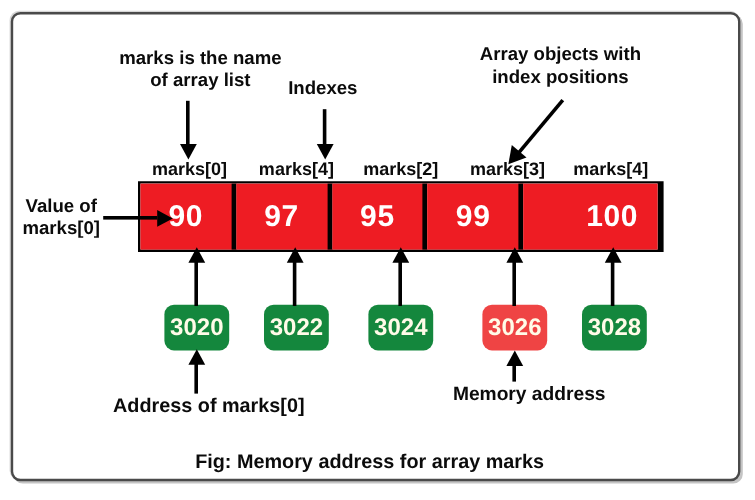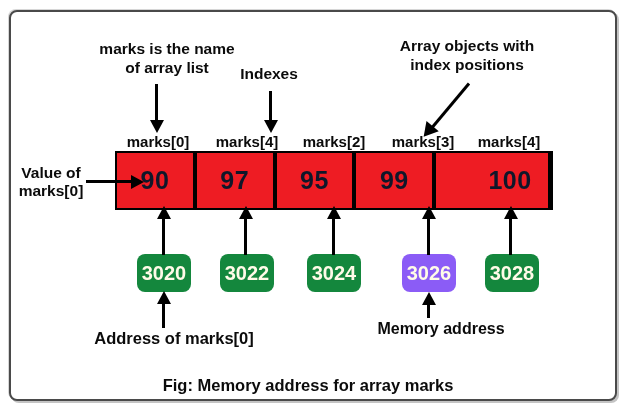--- a/index.html
+++ b/index.html
@@ -16,21 +16,21 @@
   }
   .note { position:absolute; text-align:center; font-size:15.5px; line-height:19px; transform:translateX(-50%); white-space:nowrap; }
   .index-label { position:absolute; top:133px; font-size:15px; transform:translateX(-50%); white-space:nowrap; }
   .band {
     position:absolute; left:115px; top:151px; width:438px; height:59px;
     box-sizing:border-box; border:2px solid #000; border-right-width:5px;
     display:flex;
   }
   .cell {
     flex:1; display:flex; align-items:center; justify-content:center;
-    border-right:4px solid #000; color:#0f172a; font-size:25px; letter-spacing:0.5px;
+    border-right:4px solid #000; color:#ffffff; font-size:25px; letter-spacing:0.5px;
   }
   .cell:last-child { border-right:none;padding-left:36px; }
   .addr {
     position:absolute; top:254px; width:54px; height:38px; border-radius:8px;
     display:flex; align-items:center; justify-content:center;
     color:#fffbe8; font-size:20px;
   }
   .shaft-v { position:absolute; width:3px; background:#000; }
   .shaft-h { position:absolute; height:3px; background:#000; }
   .head-up { position:absolute; width:0; height:0; border-left:7px solid transparent; border-right:7px solid transparent; border-bottom:13px solid #000; }
@@ -73,21 +73,21 @@
     <div class="cell" style="background-color: rgb(238, 28, 35);">90</div>
     <div class="cell" style="background-color: rgb(238, 28, 35);">97</div>
     <div class="cell" style="background-color: rgb(238, 28, 35);">95</div>
     <div class="cell" style="background-color: rgb(238, 28, 35);">99</div>
     <div class="cell" style="background-color: rgb(238, 28, 35);">100</div>
   </div>
 
   <div class="addr" style="left: 137px; background-color: rgb(20, 135, 61);">3020</div>
   <div class="addr" style="left: 220px; background-color: rgb(20, 135, 61);">3022</div>
   <div class="addr" style="left: 307px; background-color: rgb(20, 135, 61);">3024</div>
-  <div class="addr" style="left: 402px; background-color: #8b5cf6;">3026</div>
+  <div class="addr" style="left: 402px; background-color: #ef4444;">3026</div>
   <div class="addr" style="left: 485px; background-color: rgb(20, 135, 61);">3028</div>
 
   <div>
     <div class="shaft-v" style="left:155px; top:84px; height:37px;"></div>
     <div class="head-down" style="left:150px; top:120px;"></div>
   </div>
   <div>
     <div class="shaft-v" style="left:269px; top:91px; height:30px;"></div>
     <div class="head-down" style="left:264px; top:120px;"></div>
   </div>

